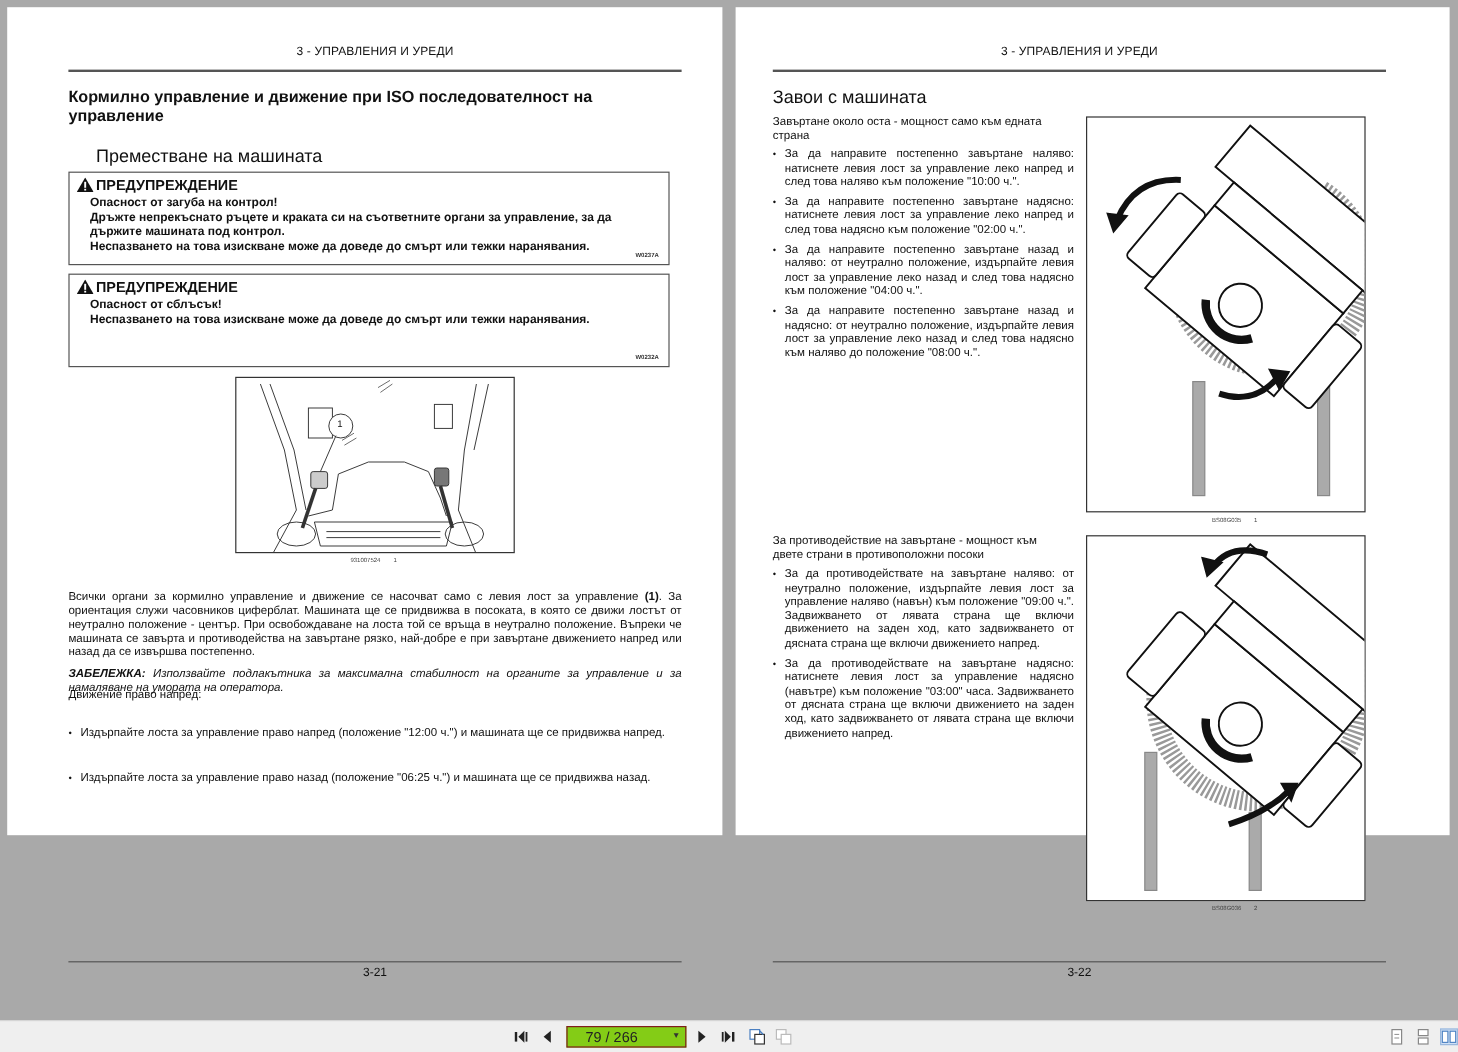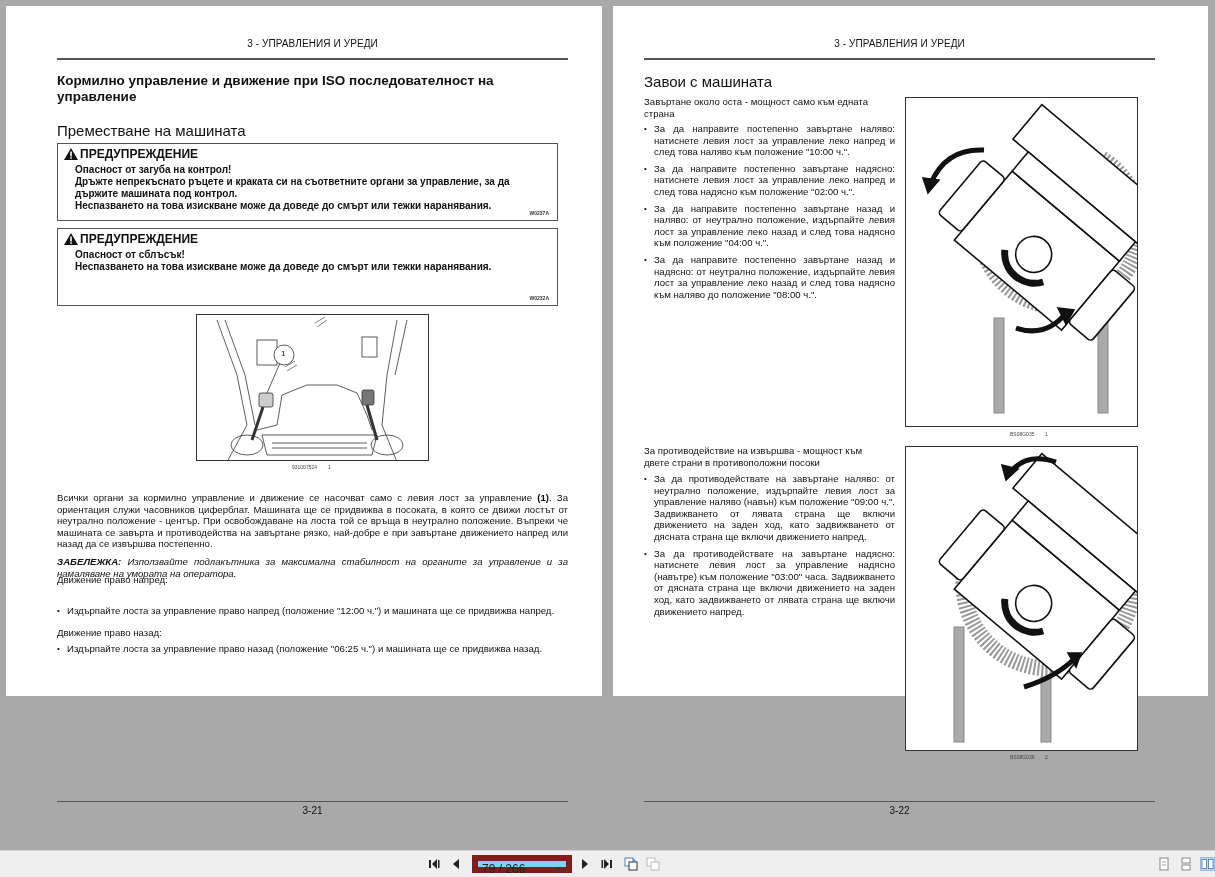--- a/index.html
+++ b/index.html
@@ -61,34 +61,34 @@
 
   
   #viewer-toolbar {
     position:absolute; left:0; top:850px; width:1215px; height:27px;
     background:#efefef; border-top:1px solid #d5d5d5;
   }
   .tb-btn { position:absolute; top:6px; width:14px; height:14px; display:flex; align-items:center; justify-content:center; cursor:pointer; }
   .tb-btn svg { width:14px; height:14px; }
   #page-selector {
     position:absolute; left:472px; top:4px; width:100px; height:18px;
-    background:#7dd3fc; border:6px solid #7f1d1d; box-sizing:border-box;
-    font-size:12px; line-height:16px; padding-left:4px; color:#222;
+    background:#84cc16; border:1px solid #7f1d1d; box-sizing:border-box;
+    font-size:12px; line-height:16px; padding-left:15px; color:#222;
   }
   #page-selector .dd { position:absolute; right:4px; top:0; font-size:7px; color:#333; }
 </style>
 </head>
 <body>
 
 <div class="page" id="page-left">
   <div class="running-head">3 - УПРАВЛЕНИЯ И УРЕДИ</div>
   <div class="head-rule"></div>
 
   <div class="content h1" style="top:67px;">Кормилно управление и движение при ISO последователност на управление</div>
-  <div class="content h2" style="top:116px;">Преместване на машината</div>
+  <div class="content h2" style="top:116px;margin-left:23px;">Преместване на машината</div>
 
   <div class="warning" style="top:137px; height:78px;">
     <div class="warning-title">
       <svg viewBox="0 0 14 12">
           <polygon points="7,0 14,12 0,12" fill="#111"></polygon>
           <rect x="6.2" y="3.5" width="1.6" height="5" fill="#fff"></rect>
           <rect x="6.2" y="9.3" width="1.6" height="1.5" fill="#fff"></rect>
         </svg>
       <span>ПРЕДУПРЕЖДЕНИЕ</span>
     </div>
@@ -146,21 +146,20 @@
 
   <div class="content para" style="top:486px;"><span>Всички органи за кормилно управление и движение се насочват само с левия лост за управление </span><b>(1)</b><span>. За ориентация служи часовников циферблат. Машината ще се придвижва в посоката, в която се движи лостът от неутрално положение - център. При освобождаване на лоста той се връща в неутрално положение. Въпреки че машината се завърта и противодейства на завъртане рязко, най-добре е при завъртане движението напред или назад да се извършва постепенно.</span></div>
 
   <div class="content note" style="top:550px;"><b>ЗАБЕЛЕЖКА:</b><span> Използвайте подлакътника за максимална стабилност на органите за управление и за намаляване на умората на оператора.</span></div>
 
   <div class="content para" style="top:568px;">Движение право напред:</div>
   <ul class="content bullets" style="top:599px;">
     <li>Издърпайте лоста за управление право напред (положение "12:00 ч.") и машината ще се придвижва напред.</li>
   </ul>
 
-  <div class="content para" style="top:621px;">Движение право назад:</div>
   <ul class="content bullets" style="top:637px;">
     <li>Издърпайте лоста за управление право назад (положение "06:25 ч.") и машината ще се придвижва назад.</li>
   </ul>
 
   <div class="foot-rule"></div>
   <div class="page-num">3-21</div>
 </div>
 
 <div class="page" id="page-right">
   <div class="running-head">3 - УПРАВЛЕНИЯ И УРЕДИ</div>
@@ -169,21 +168,21 @@
   <div class="h2" style="position:absolute; left:31px; top:67px;">Завои с машината</div>
 
   <div class="para" style="position:absolute; left:31px; top:90px; width:240px; text-align:left;">Завъртане около оста - мощност само към едната страна</div>
   <ul class="bullets" style="position:absolute; left:31px; top:117px; width:251px;">
     <li>За да направите постепенно завъртане наляво: натиснете левия лост за управление леко напред и след това наляво към положение "10:00 ч.".</li>
     <li>За да направите постепенно завъртане надясно: натиснете левия лост за управление леко напред и след това надясно към положение "02:00 ч.".</li>
     <li>За да направите постепенно завъртане назад и наляво: от неутрално положение, издърпайте левия лост за управление леко назад и след това надясно към положение "04:00 ч.".</li>
     <li>За да направите постепенно завъртане назад и надясно: от неутрално положение, издърпайте левия лост за управление леко назад и след това надясно към наляво до положение "08:00 ч.".</li>
   </ul>
 
-  <div class="para" style="position:absolute; left:31px; top:439px; width:240px; text-align:left;">За противодействие на извършва - мощност към двете страни в противоположни посоки</div>
+  <div class="para" style="position:absolute; left:31px; top:439px; width:240px; text-align:left;">За противодействие на завъртане - мощност към двете страни в противоположни посоки</div>
   <ul class="bullets" style="position:absolute; left:31px; top:467px; width:251px;">
     <li>За да противодействате на завъртане наляво: от неутрално положение, издърпайте левия лост за управление наляво (навън) към положение "09:00 ч.". Задвижването от лявата страна ще включи движението на заден ход, като задвижването от дясната страна ще включи движението напред.</li>
     <li>За да противодействате на завъртане надясно: натиснете левия лост за управление надясно (навътре) към положение "03:00" часа. Задвижването от дясната страна ще включи движението на заден ход, като задвижването от лявата страна ще включи движението напред.</li>
   </ul>
 
   <div class="figure" style="left:292px; top:91px; width:233px; height:330px;">
     <svg viewBox="0 0 233 330" width="233" height="330" fill="none" stroke="#111" stroke-width="1.6">
       <path d="M75 115 A80 80 0 1 0 195 60" stroke="#999" stroke-width="16" stroke-dasharray="2 2"></path>
       <rect x="88" y="220" width="10" height="95" fill="#aaa" stroke="#888" stroke-width="1"></rect>
       <rect x="192" y="190" width="10" height="125" fill="#aaa" stroke="#888" stroke-width="1"></rect>

